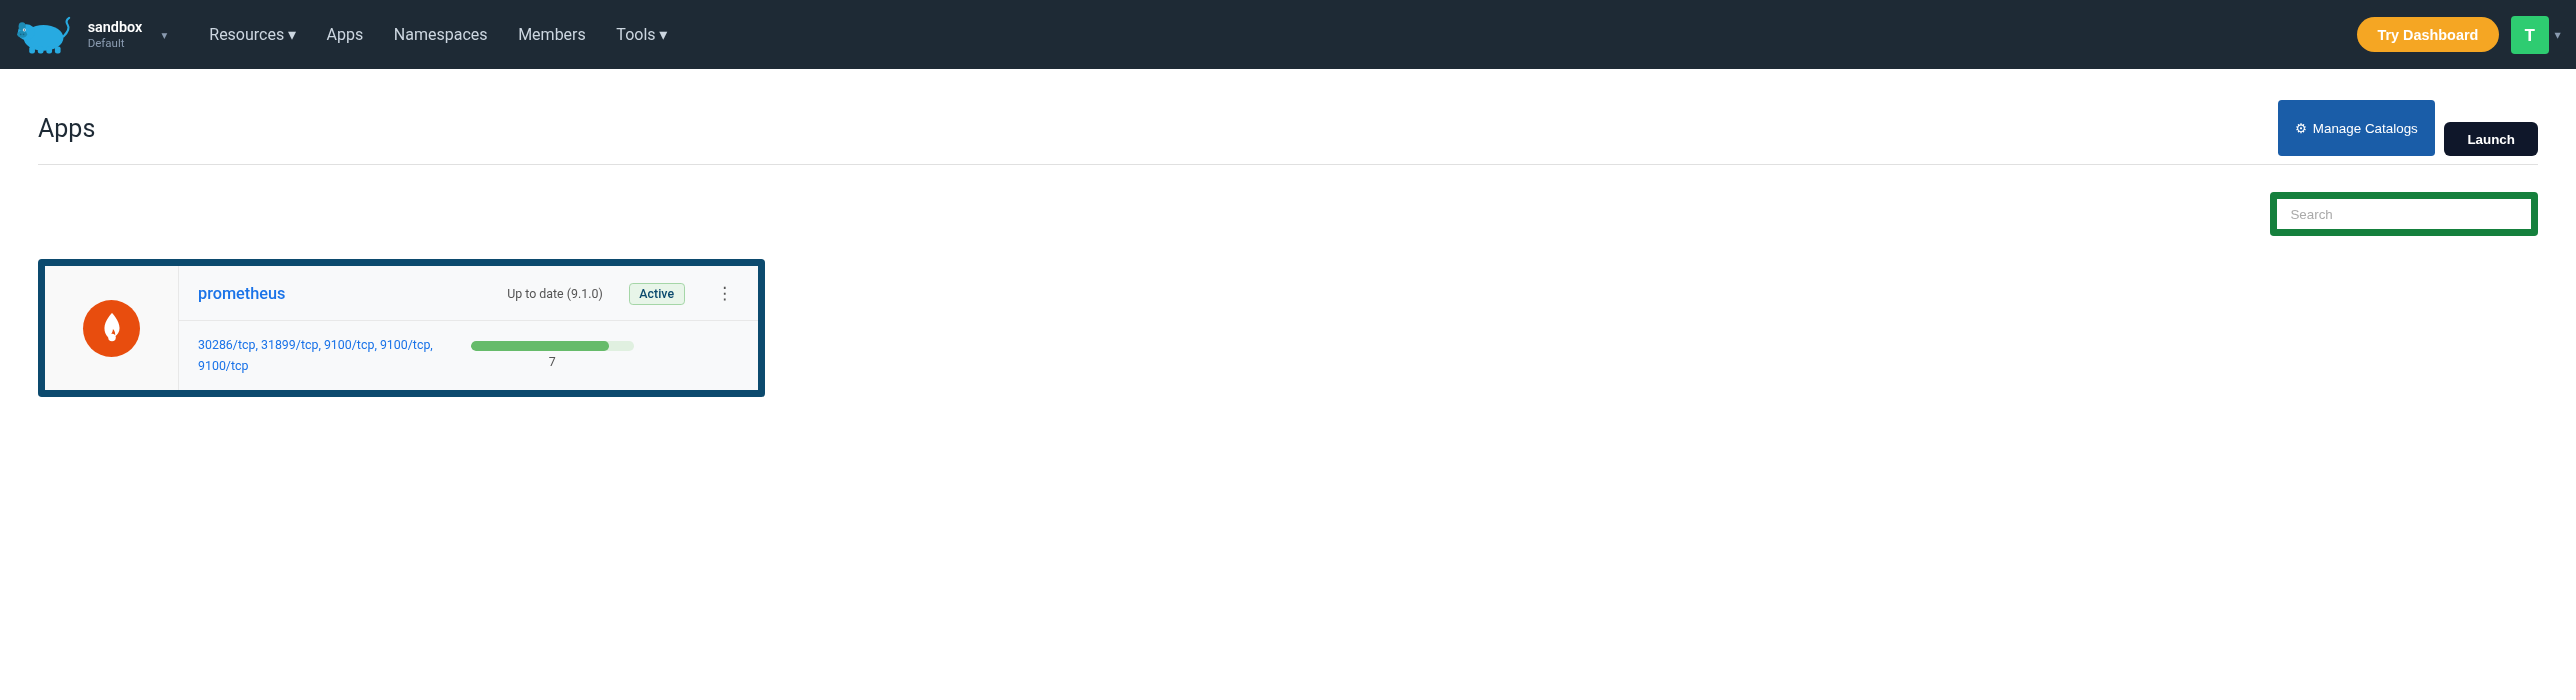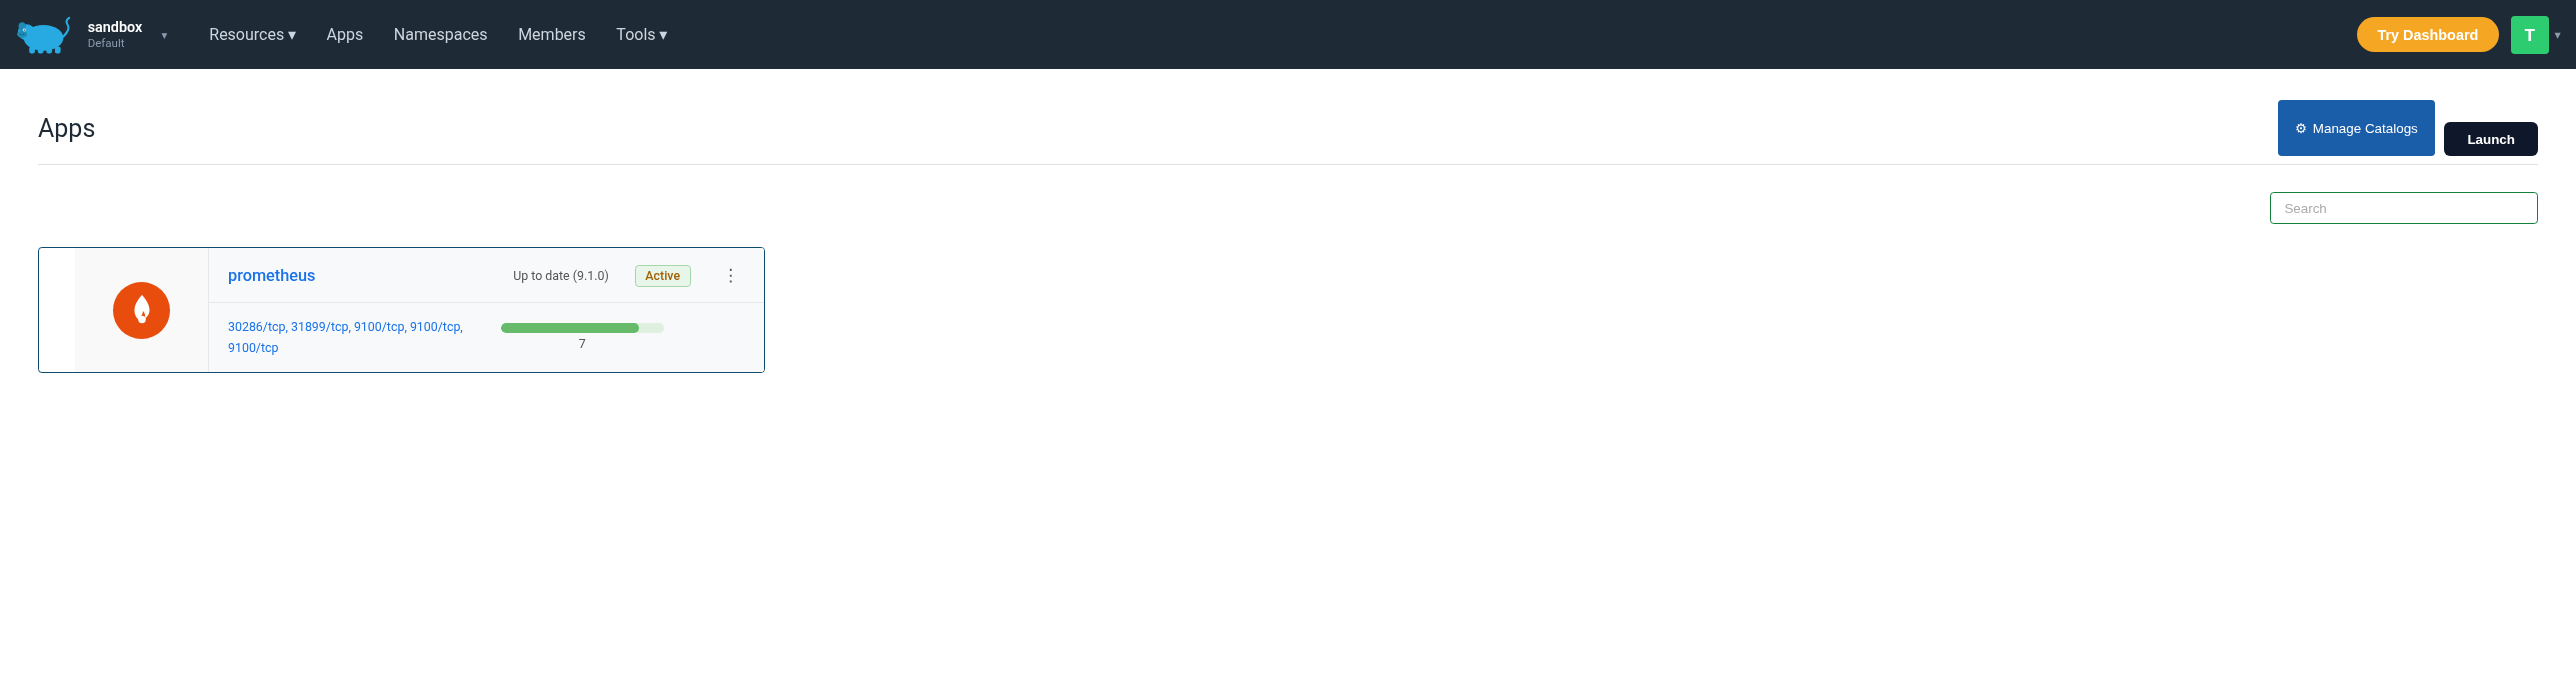--- a/index.html
+++ b/index.html
@@ -150,39 +150,38 @@
       margin-bottom: 27px;
     }
 
     
     .search-row {
       display: flex;
       justify-content: flex-end;
       margin-bottom: 23px;
     }
     .search-input {
-      border: 1px solid #15803d;
+      border: 7px solid #15803d;
       border-radius: 3.8px;
       padding: 7.7px 13.4px;
       font-size: 13.4px;
       color: #666;
       width: 268px;
       background: white;
     }
     .search-input::placeholder { color: #aaa; }
 
     
     .app-card {
-      border: 1px solid #0c4a6e;
+      border: 7px solid #0c4a6e;
       border-radius: 3.8px;
       display: flex;
       overflow: hidden;
       max-width: 727px;
       background: white;
-      padding-left: 36px;
     }
     .app-card-icon {
       width: 134px;
       min-height: 124px;
       background: #f9f9f9;
       display: flex;
       align-items: center;
       justify-content: center;
       border-right: 1px solid #e8e8e8;
       flex-shrink: 0;
@@ -223,21 +222,21 @@
       display: flex;
       align-items: center;
       gap: 26px;
     }
     .up-to-date {
       font-size: 12.4px;
       color: #555;
     }
     .badge-active {
       background: #e8f5e9;
-      color: #a16207;
+      color: #0c4a6e;
       border: 1px solid #a5d6a7;
       border-radius: 3.8px;
       padding: 2.9px 9.6px;
       font-size: 12.4px;
       font-weight: 500;
     }
     .more-btn {
       background: none;
       border: none;
       cursor: pointer;

